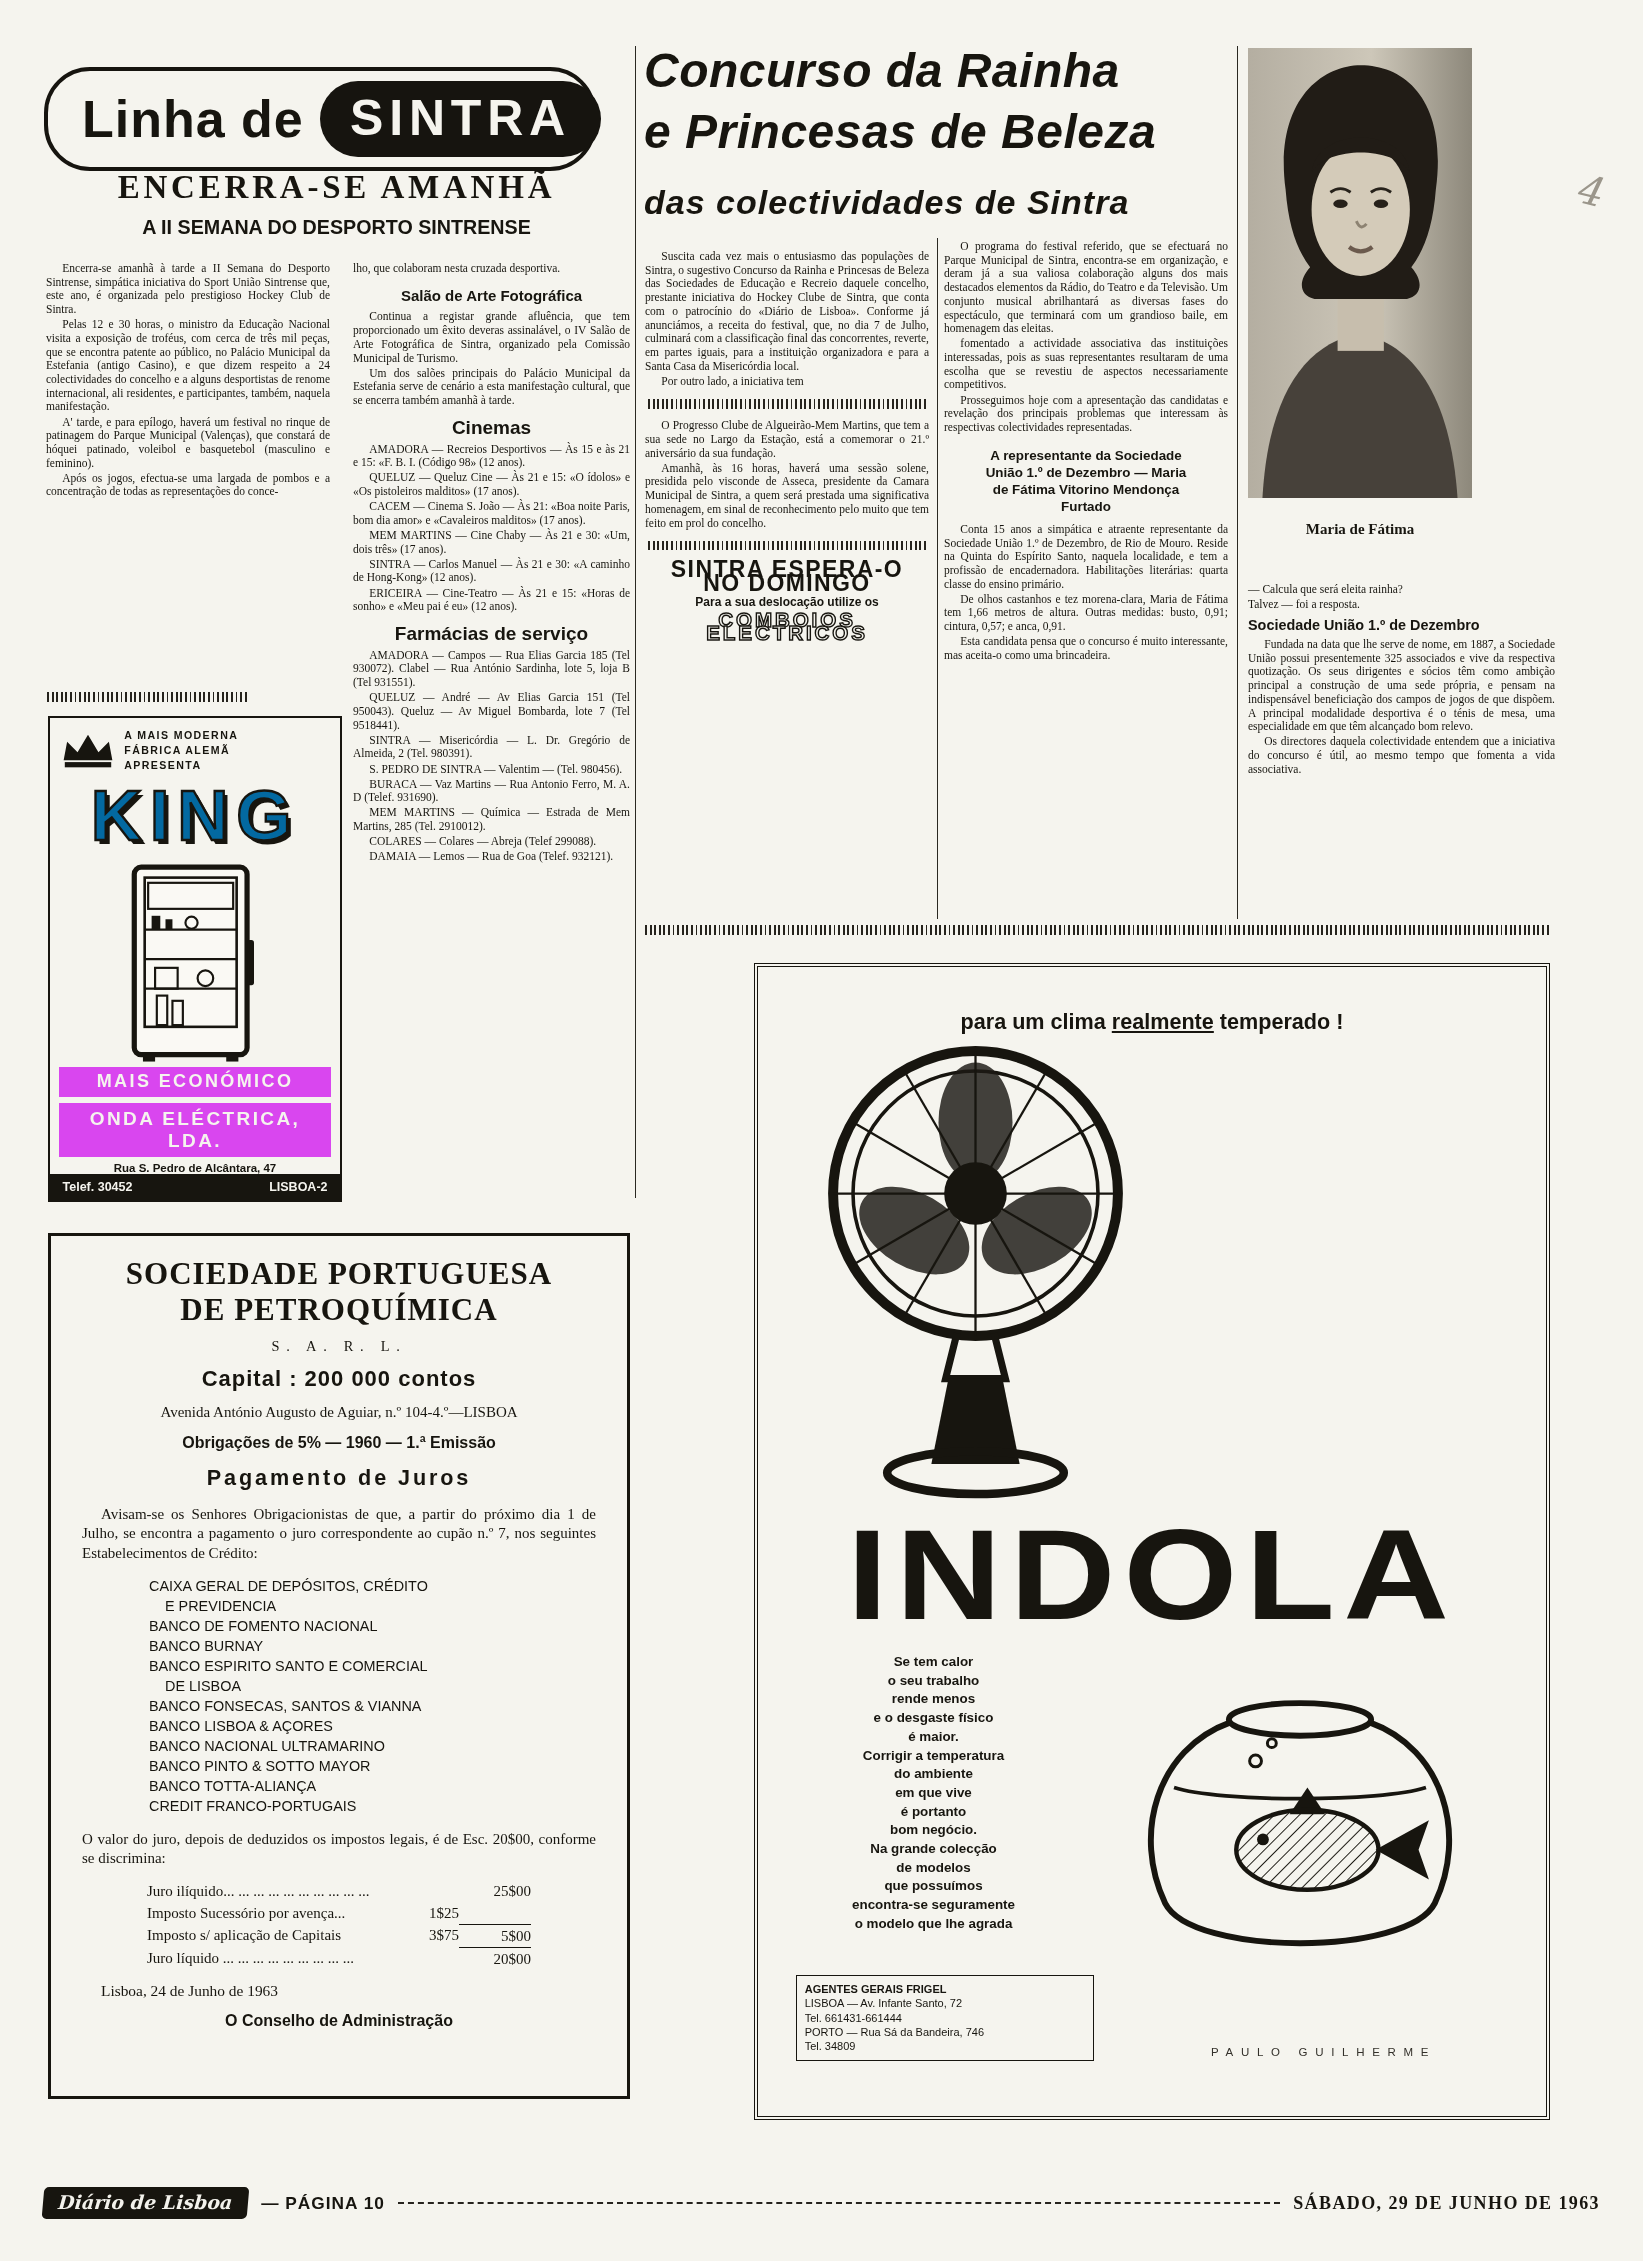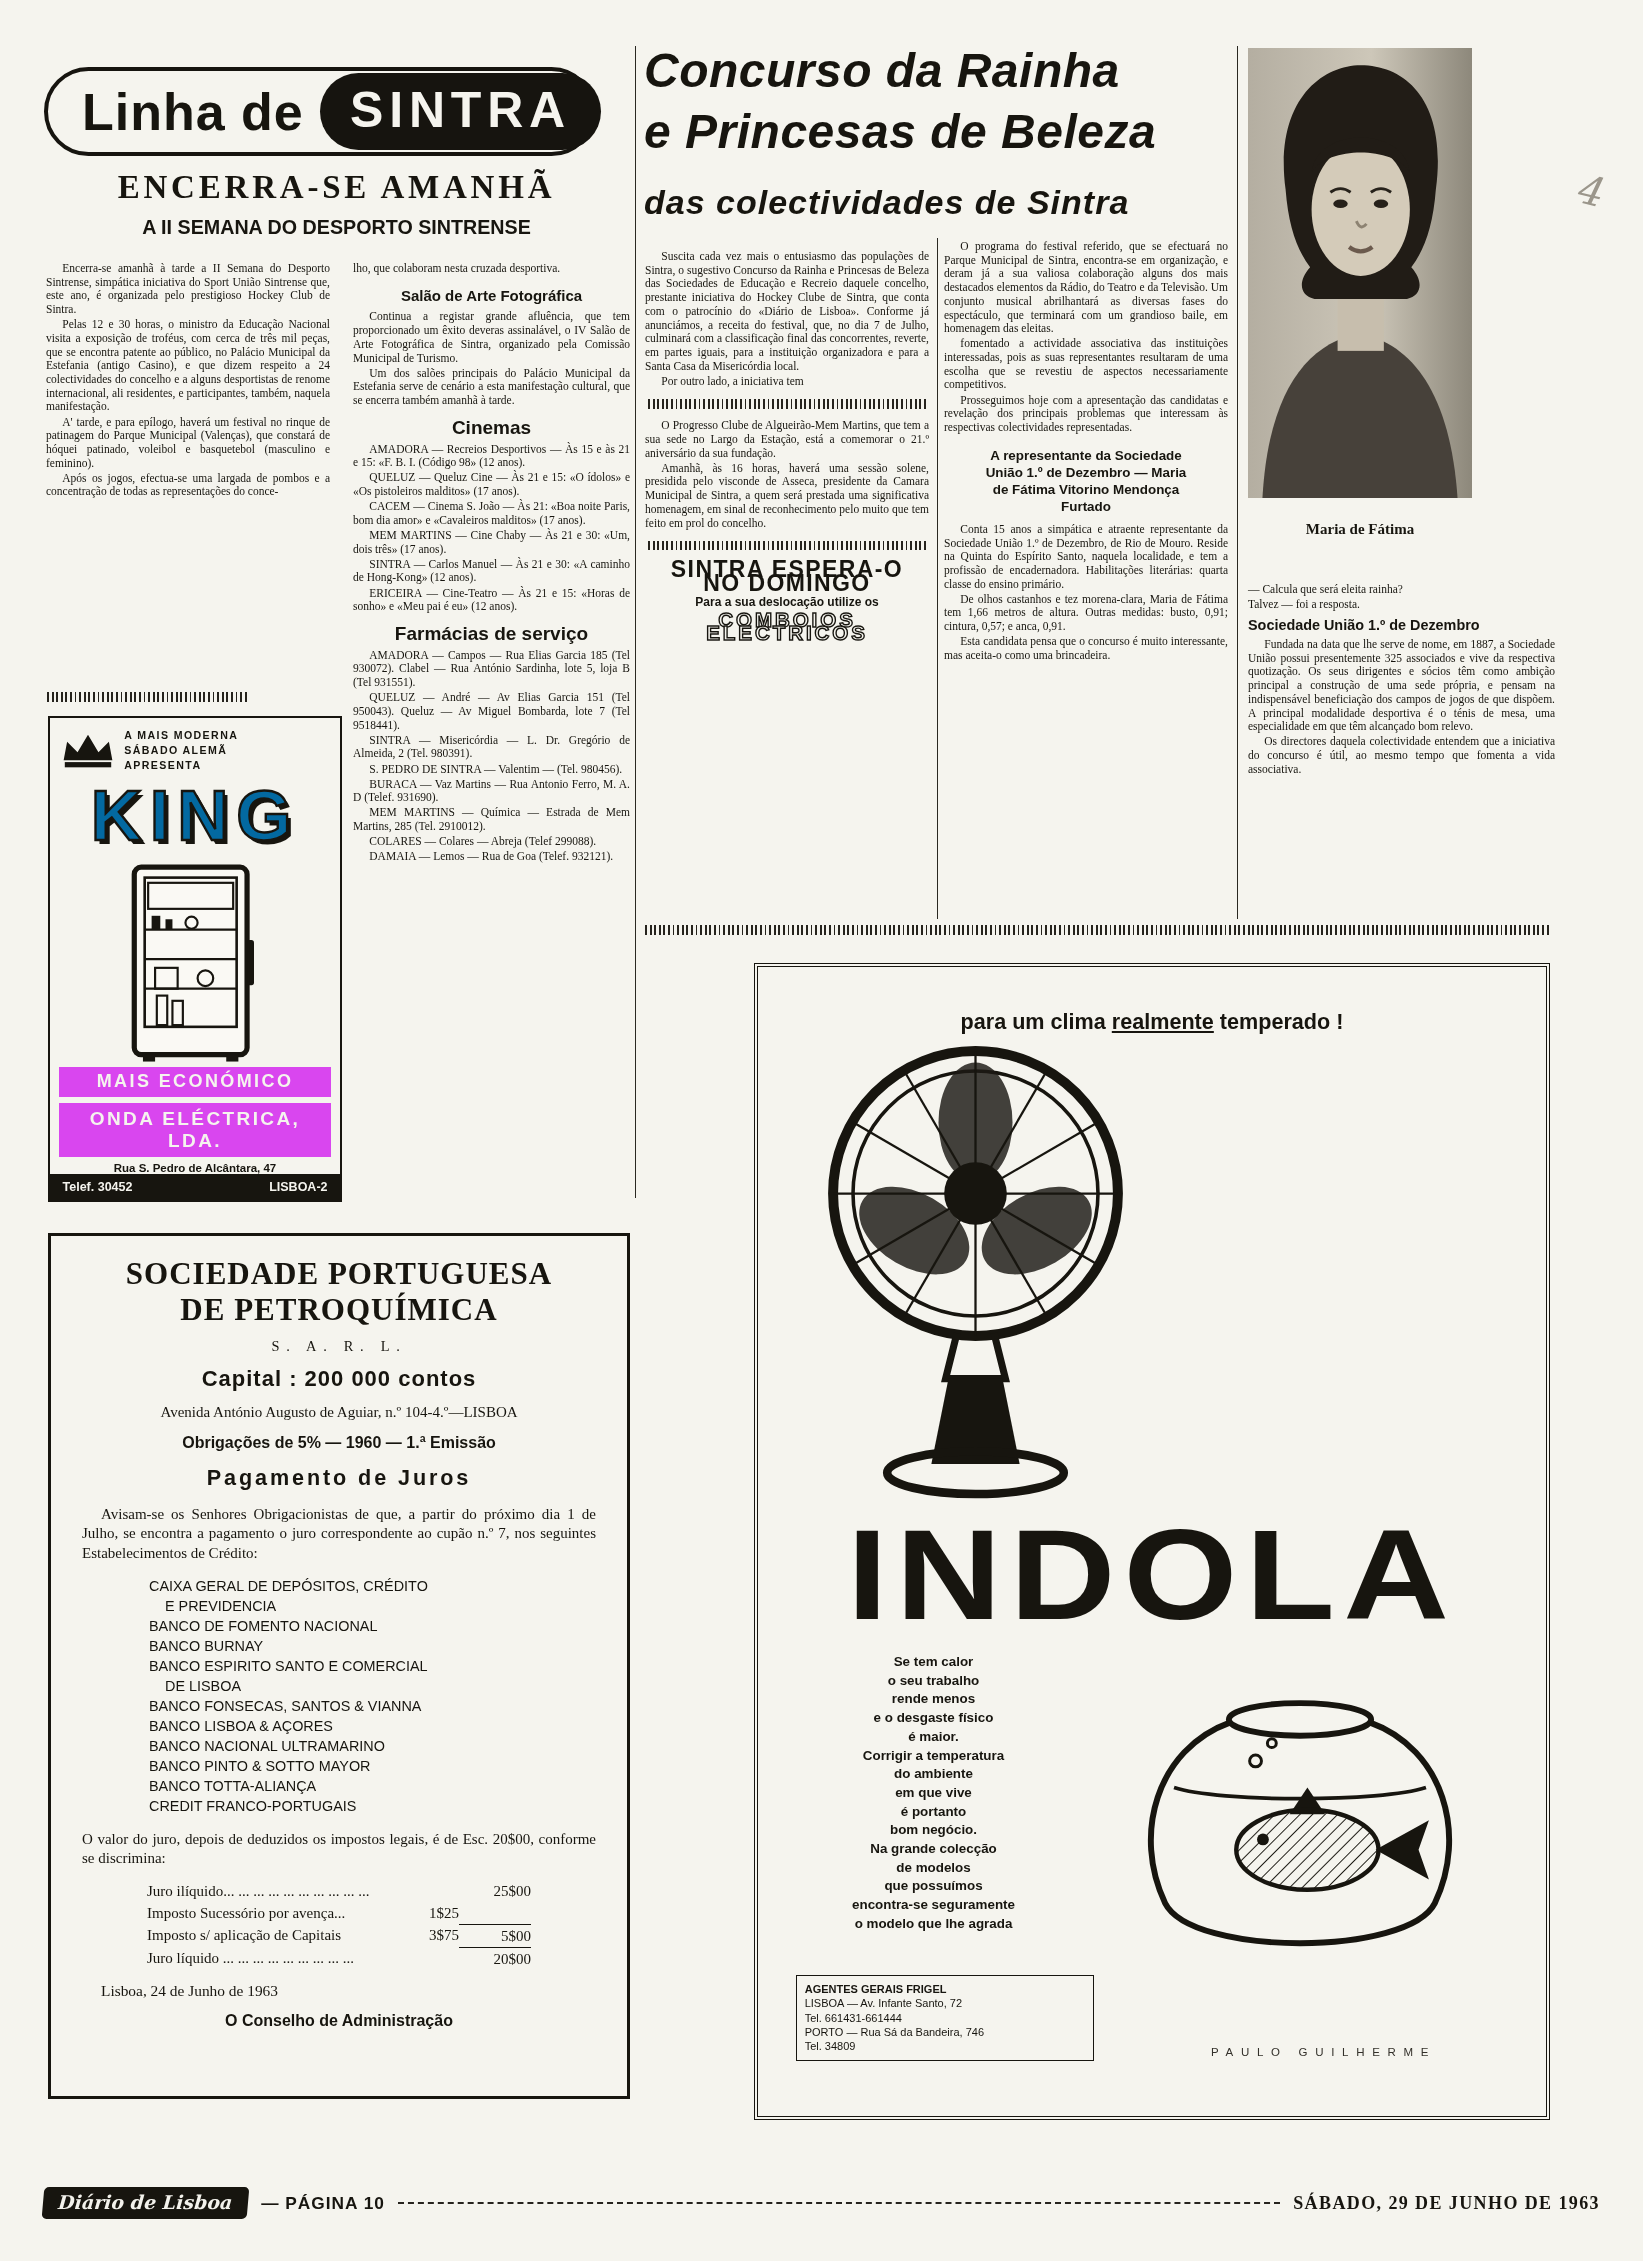--- a/index.html
+++ b/index.html
@@ -11,21 +11,21 @@
   }
   .abs { position:absolute; }
   .body-text { font-size:11.5px; line-height:13.7px; text-align:justify; }
   .para { margin:0 0 1.4px 0; }
   .indent { text-indent:16.3px; }
   .vrule { position:absolute; width:1.4px; background:#2a2821; }
   .tick { height:9.6px; background:repeating-linear-gradient(90deg,#26231d 0 1.9px, transparent 1.9px 4.6px); }
   .tick-flow { margin:10.6px 2.9px; }
 
   
-  .masthead { position:absolute; left:44px; top:67px; width:552px; height:89px;
+  .masthead { position:absolute; left:44px; top:67px; width:552px; height:104px;
     border:4.3px solid #16140f; border-radius:46px; display:flex; align-items:center; padding-left:34px; }
   .masthead-prefix { font-family:"Liberation Sans",sans-serif; font-weight:bold; font-size:52px; letter-spacing:1px; white-space:nowrap; }
   .masthead-badge { margin-left:16.3px; margin-right:-34px; background:#16140f; color:#f5f4ee;
     font-family:"Liberation Sans",sans-serif; font-weight:bold; font-size:50px; letter-spacing:5.8px;
     padding:7.7px 30px 10.6px; border-radius:41px; white-space:nowrap; }
 
   .encerra-title { position:absolute; left:44px; top:169px; width:585px; text-align:center;
     font-weight:bold; font-size:33px; letter-spacing:3.8px; font-family:"Liberation Serif",serif; }
   .encerra-sub { position:absolute; left:44px; top:216px; width:585px; text-align:center;
     font-family:"Liberation Sans",sans-serif; font-weight:bold; font-size:19.7px; }
@@ -180,21 +180,21 @@
   </div>
 
   <div class="king">
     <div class="king-top">
       <svg width="58" height="41" viewBox="0 0 100 70">
         <path d="M8,52 L14,20 L32,38 L50,8 L68,38 L86,20 L92,52 Z" fill="#17150f"></path>
         <rect x="10" y="55" width="80" height="9" fill="#17150f"></rect>
       </svg>
       <div class="king-tags">
         <div>A MAIS MODERNA</div>
-        <div>SÁBADO ALEMÃ</div>
+        <div>FÁBRICA ALEMÃ</div>
         <div>APRESENTA</div>
       </div>
     </div>
     <div class="king-brand">KING</div>
     <svg class="king-fridge" width="178" height="202" viewBox="0 0 200 230">
       <rect x="30" y="6" width="130" height="216" rx="8" fill="#faf9f4" stroke="#17150f" stroke-width="6"></rect>
       <rect x="42" y="18" width="106" height="172" fill="none" stroke="#17150f" stroke-width="3"></rect>
       <rect x="46" y="24" width="98" height="30" fill="none" stroke="#17150f" stroke-width="2.5"></rect>
       <line x1="42" y1="78" x2="148" y2="78" stroke="#17150f" stroke-width="2.5"></line>
       <line x1="42" y1="112" x2="148" y2="112" stroke="#17150f" stroke-width="2.5"></line>

